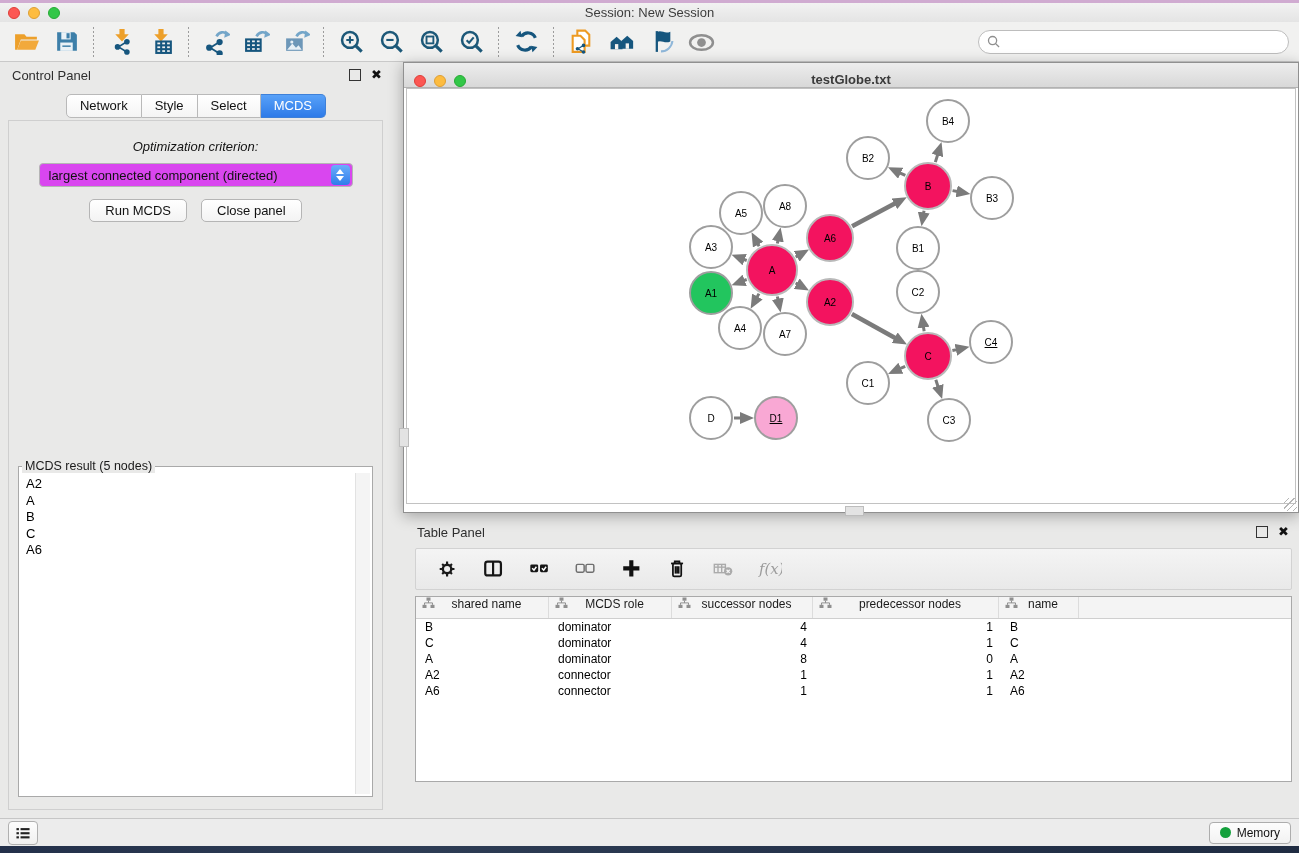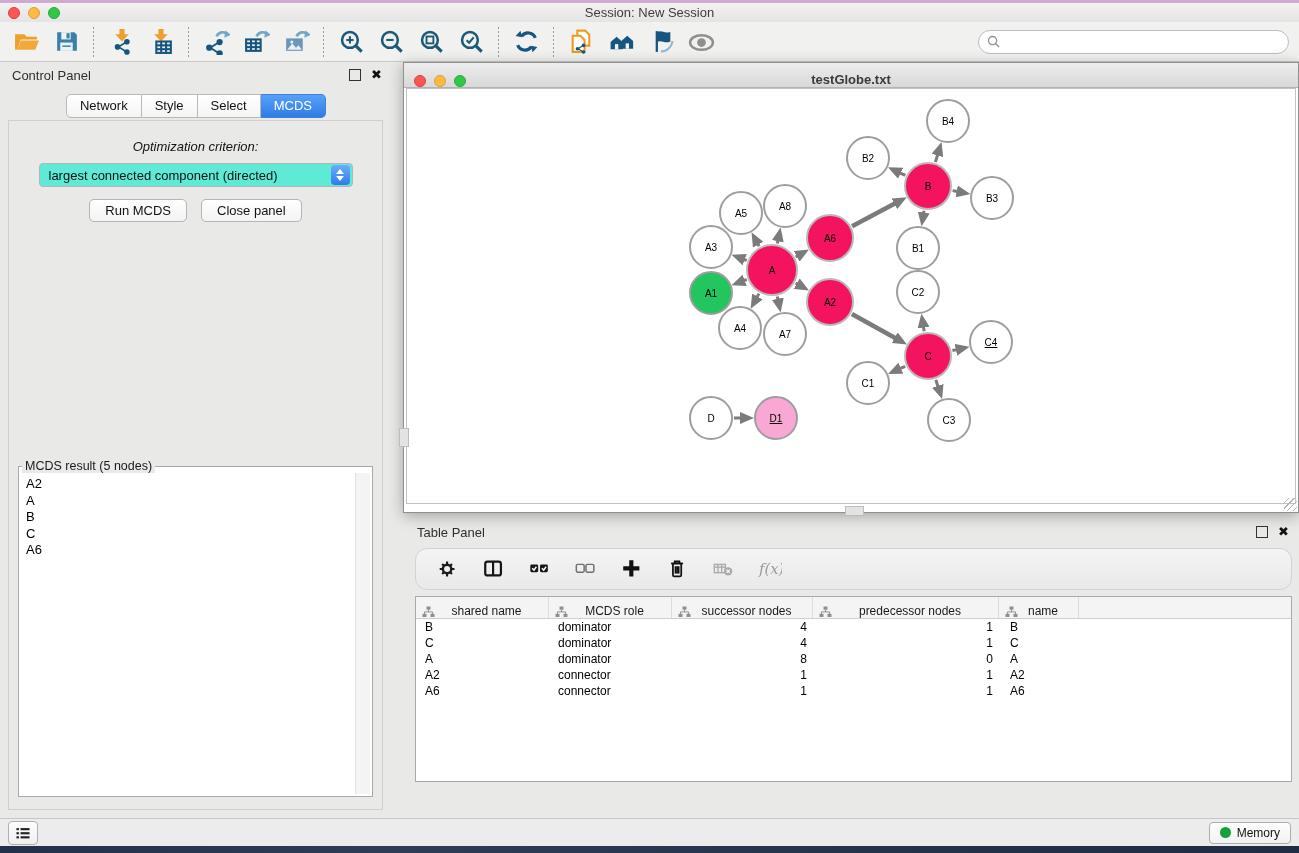--- a/index.html
+++ b/index.html
@@ -39,21 +39,21 @@
   .seg{display:flex;}
   .seg .t{border:1px solid #b9b9b9;border-left:none;background:linear-gradient(#ffffff,#f4f4f4);
        padding:0 13px;height:22px;line-height:22px;font-size:13px;color:#111;cursor:default;}
   .seg .t:first-child{border-left:1px solid #b9b9b9;border-radius:5px 0 0 5px;}
   .seg .t:last-child{border-radius:0 5px 5px 0;}
   .seg .t.sel{background:linear-gradient(#58a1f8,#2e7be8);color:#fff;border-color:#3e80d8;}
   .cp-tabs{position:absolute;top:32px;left:0;right:0;display:flex;justify-content:center;}
   .cp-body{position:absolute;top:58px;left:8px;right:9px;bottom:8px;border:1px solid #cfcfcf;
        background:#e9e9e8;}
   .crit-label{margin-top:18px;text-align:center;font-size:13px;color:#111;font-style:italic;}
-  .selectbox{margin:9px auto 0;width:314px;height:24px;background:#5eead4;border:1px solid #b5b5b5;
+  .selectbox{margin:9px auto 0;width:314px;height:24px;background:#d946ef;border:1px solid #b5b5b5;
        border-radius:4px;display:flex;align-items:center;font-size:13px;color:#111;box-sizing:border-box;
        padding-left:9px;}
   .selectbox .val{flex:1;white-space:nowrap;overflow:hidden;}
   .stepper{width:19px;height:20px;margin-right:2px;border-radius:4px;
        background:linear-gradient(#6aaefc,#2f7cea);display:flex;flex-direction:column;
        align-items:center;justify-content:center;gap:2px;}
   .stepper .up{width:0;height:0;border-left:4px solid transparent;border-right:4px solid transparent;
        border-bottom:5px solid #fff;}
   .stepper .down{width:0;height:0;border-left:4px solid transparent;border-right:4px solid transparent;
        border-top:5px solid #fff;}
@@ -83,28 +83,28 @@
   .grip{position:absolute;right:1px;bottom:1px;width:13px;height:13px;
        background:repeating-linear-gradient(135deg,transparent 0 3px,#b5b5b5 3px 4px);}
   .knob-v{position:absolute;left:399px;top:428px;width:8px;height:17px;background:#e3e3e3;
        border:1px solid #bdbdbd;}
   .knob-h{position:absolute;left:845px;top:506px;width:17px;height:8px;background:#e3e3e3;
        border:1px solid #bdbdbd;}
   
   .tpanel{position:absolute;left:403px;top:520px;width:896px;height:292px;}
   .tp-head{position:absolute;top:5px;left:14px;right:10px;height:18px;font-size:13px;color:#2e2e2e;}
   .tp-toolbar{position:absolute;top:28px;left:12px;right:7px;height:42px;
-       background:linear-gradient(#f4f4f4,#e9e9e9);border:1px solid #d2d2d2;border-radius:12px;
+       background:linear-gradient(#f4f4f4,#e9e9e9);border:1px solid #d2d2d2;border-radius:2px;
        display:flex;align-items:center;padding-left:16px;gap:14px;box-sizing:border-box;}
   .tp-ico{width:32px;height:32px;display:flex;align-items:center;justify-content:center;
        background:none;border:none;padding:0;}
   .tp-table{position:absolute;top:76px;left:12px;right:7px;bottom:30px;background:#fff;
        border:1px solid #a9a9a9;overflow:hidden;}
   .thead{display:flex;height:21px;background:#f4f4f4;border-bottom:1px solid #cfcfcf;}
-  .th{display:flex;align-items:flex-end;font-size:12px;color:#1a1a1a;border-right:1px solid #dcdcdc;
+  .th{display:flex;align-items:flex-start;font-size:12px;color:#1a1a1a;border-right:1px solid #dcdcdc;
        box-sizing:border-box;padding-left:6px;}
   .th .lab{flex:1;text-align:center;padding-right:10px;}
   .trow{display:flex;height:16px;align-items:center;}
   .td{font-size:12px;color:#000;box-sizing:border-box;white-space:nowrap;overflow:hidden;}
   .tp-tabs{position:absolute;bottom:0;left:0;right:0;display:flex;justify-content:center;}
   
   .statusbar{position:absolute;left:0;right:0;top:818px;height:28px;background:#ececec;
        border-top:1px solid #c6c6c6;display:flex;align-items:center;padding:0 8px;box-sizing:border-box;}
   .list-btn{width:30px;height:24px;background:linear-gradient(#fdfdfd,#f0f0f0);border:1px solid #b0b0b0;
        border-radius:4px;display:flex;align-items:center;justify-content:center;padding:0;}

